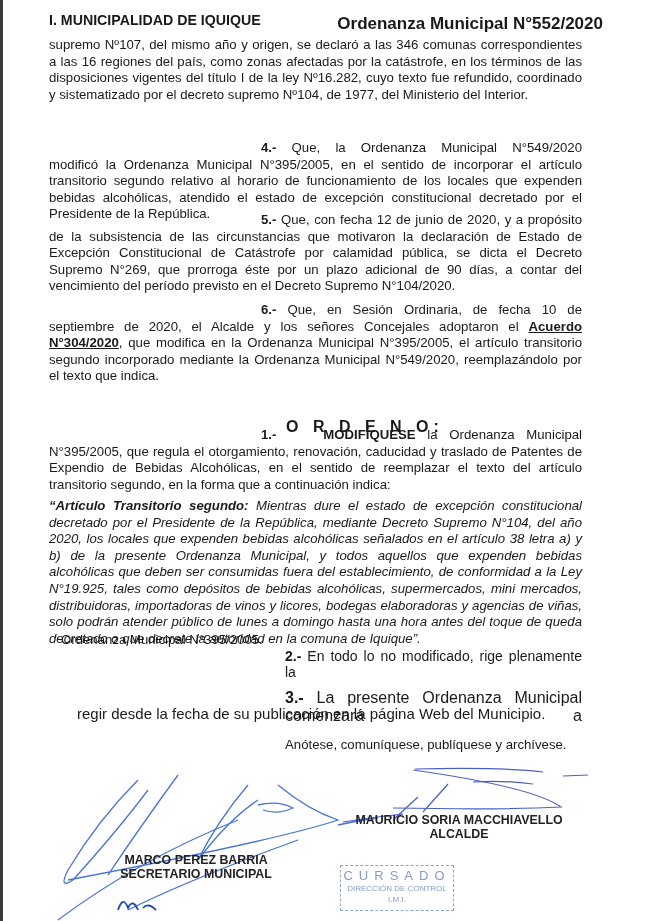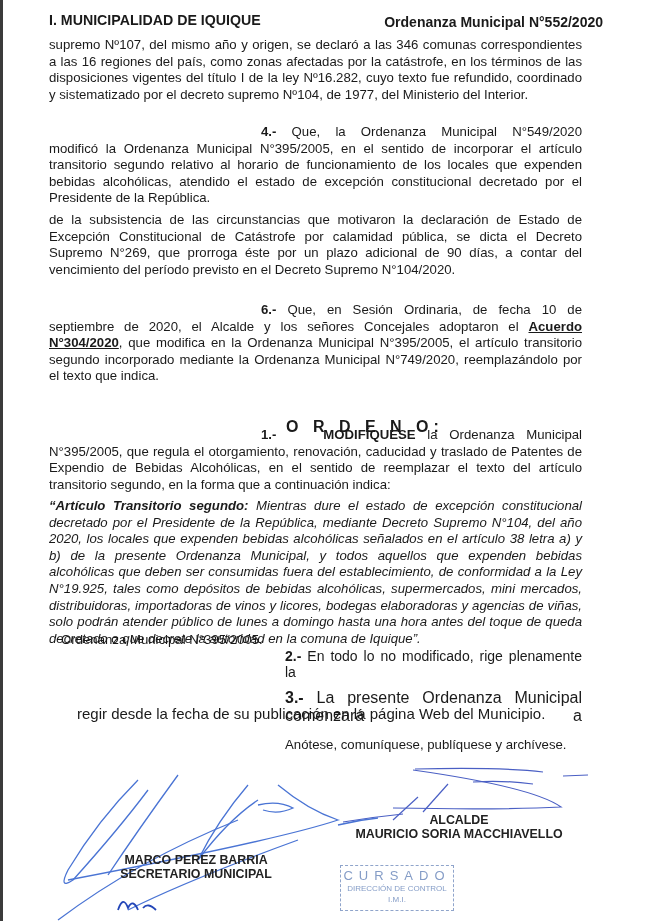--- a/index.html
+++ b/index.html
@@ -7,21 +7,21 @@
     width:647px; height:921px; overflow:hidden; background:#ffffff;
     position:relative;
     font-family:"Liberation Sans", sans-serif;
     color:#1a1a1a;
   }
   .edge-left { position:absolute; left:0; top:0; width:3px; height:921px; background:#3b3b3b; }
   .page { position:absolute; left:3px; top:0; width:644px; height:921px; background:#fff; }
 
   .hdr { position:absolute; top:12px; left:46px; right:44px; height:20px; font-weight:bold; font-size:14.2px; }
   .hdr .l { position:absolute; left:0; top:0; }
-  .hdr .r { position:absolute; right:0; top:2px; font-size:14px; }
+  .hdr .r { position:absolute; right:0; top:2px; font-size:17px; }
 
   .para {
     position:absolute; left:46px; width:533px;
     font-size:13.2px; line-height:16.6px; text-align:justify;
     text-align-last:auto;
   }
   .para .first { display:block; padding-left:212px; text-align:justify; text-align-last:justify; }
   .para .rest { display:block; }
   .para b { font-weight:bold; }
   .u { text-decoration:underline; font-weight:bold; }
@@ -56,32 +56,33 @@
 
   <div class="hdr">
     <span class="l">I. MUNICIPALIDAD DE IQUIQUE</span>
     <span class="r">Ordenanza Municipal N°552/2020</span>
   </div>
 
   <div class="para" style="top:37px">
     <span class="rest">supremo Nº107, del mismo año y origen, se declaró a las 346 comunas correspondientes a las 16 regiones del país, como zonas afectadas por la catástrofe, en los términos de las disposiciones vigentes del título I de la ley Nº16.282, cuyo texto fue refundido, coordinado y sistematizado por el decreto supremo Nº104, de 1977, del Ministerio del Interior.</span>
   </div>
 
-  <div class="para" style="top:124px">
+  <div class="para" style="top:140px">
     <span class="first"><b>4.-</b> <span>Que, la Ordenanza Municipal N°549/2020</span></span>
     <span class="rest">modificó la Ordenanza Municipal N°395/2005, en el sentido de incorporar el artículo transitorio segundo relativo al horario de funcionamiento de los locales que expenden bebidas alcohólicas, atendido el estado de excepción constitucional decretado por el Presidente de la República.</span>
   </div>
 
   <div class="para" style="top:212px">
+    <span class="first"><b>5.-</b> <span>Que, con fecha 12 de junio de 2020, y a propósito</span></span>
     <span class="rest">de la subsistencia de las circunstancias que motivaron la declaración de Estado de Excepción Constitucional de Catástrofe por calamidad pública, se dicta el Decreto Supremo N°269, que prorroga éste por un plazo adicional de 90 días, a contar del vencimiento del período previsto en el Decreto Supremo N°104/2020.</span>
   </div>
 
   <div class="para" style="top:302px">
     <span class="first"><b>6.-</b> <span>Que, en Sesión Ordinaria, de fecha 10 de</span></span>
-    <span class="rest"><span>septiembre de 2020, el Alcalde y los señores Concejales adoptaron el </span><span class="u">Acuerdo N°304/2020</span><span>, que modifica en la Ordenanza Municipal N°395/2005, el artículo transitorio segundo incorporado mediante la Ordenanza Municipal N°749/2020, reemplazándolo por el texto que indica.</span></span>
+    <span class="rest"><span>septiembre de 2020, el Alcalde y los señores Concejales adoptaron el </span><span class="u">Acuerdo N°304/2020</span><span>, que modifica en la Ordenanza Municipal N°395/2005, el artículo transitorio segundo incorporado mediante la Ordenanza Municipal N°549/2020, reemplazándolo por el texto que indica.</span></span>
   </div>
 
   <div class="ordeno">O R D E N O:</div>
 
   <div class="para" style="top:427px">
     <span class="first"><b>1.-</b>&nbsp;&nbsp;&nbsp; <b>MODIFÍQUESE</b> <span>la Ordenanza Municipal</span></span>
     <span class="rest">N°395/2005, que regula el otorgamiento, renovación, caducidad y traslado de Patentes de Expendio de Bebidas Alcohólicas, en el sentido de reemplazar el texto del artículo transitorio segundo, en la forma que a continuación indica:</span>
   </div>
 
   <div class="quote">
@@ -119,22 +120,22 @@
       <path d="M90 140 Q150 110 260 70"></path>
       <path d="M300 55 Q320 50 340 48"></path>
     </g>
     <g fill="none" stroke="#2346b8" stroke-width="1.8">
       <path d="M80 140 Q85 125 90 138 Q95 128 100 140"></path>
       <path d="M105 138 Q110 132 118 140"></path>
     </g>
   </svg>
 
   <div class="sig-name mayor">
+    <div>MAURICIO SORIA MACCHIAVELLO</div>
     <div>ALCALDE</div>
-    <div>MAURICIO SORIA MACCHIAVELLO</div>
   </div>
 
   <div class="sig-name secretary">
     <div>MARCO PEREZ BARRIA</div>
     <div>SECRETARIO MUNICIPAL</div>
   </div>
 
   <div class="stamp">
     <div class="big">CURSADO</div>
     <div>DIRECCIÓN DE CONTROL</div>

